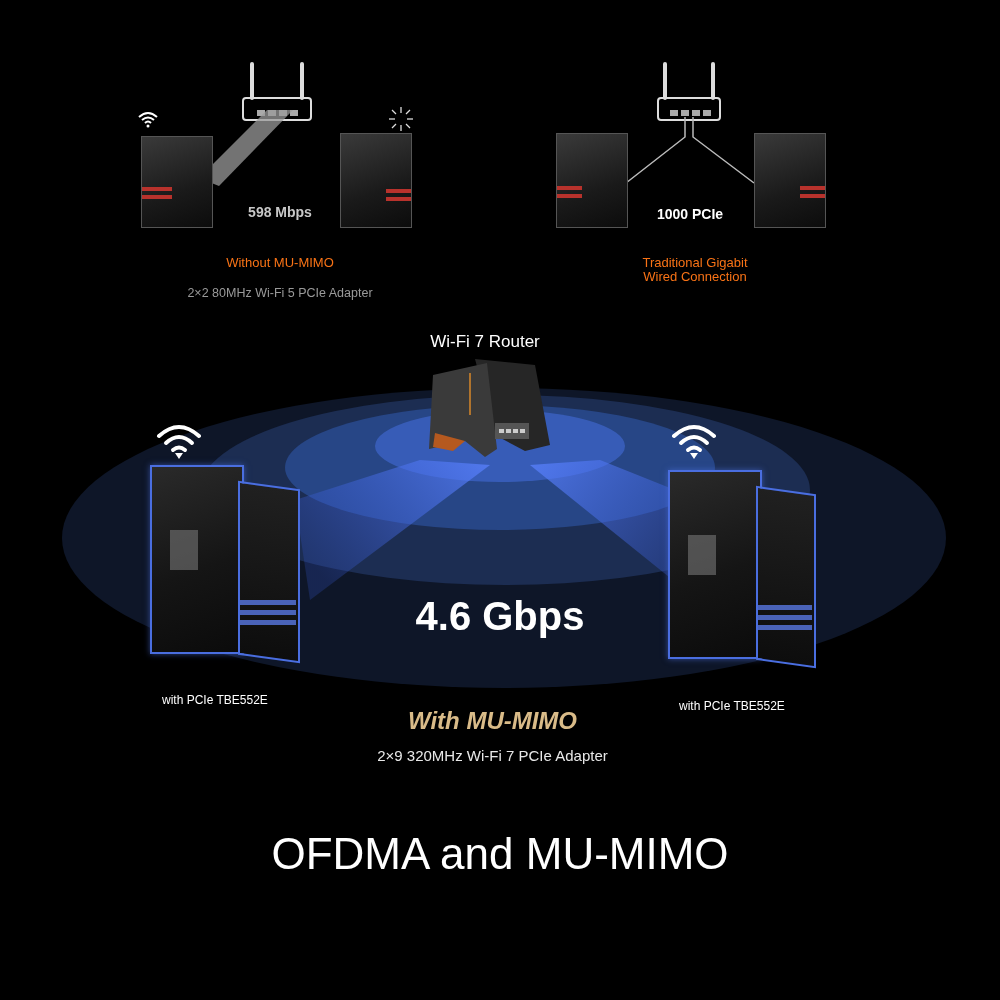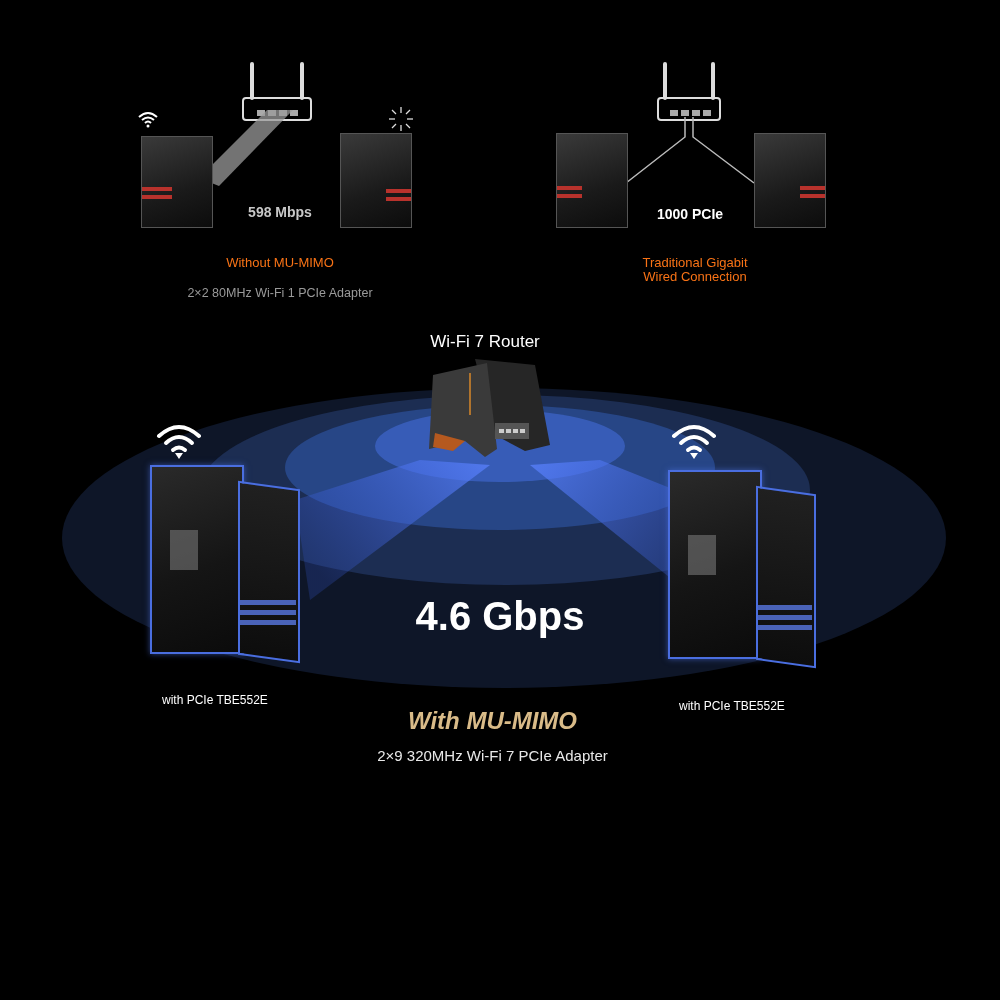--- a/index.html
+++ b/index.html
@@ -91,21 +91,21 @@
   <div class="small-pc" style="left:141px;top:136px;width:70px;height:90px">
     <div class="red-stripe" style="left:0;top:50px;width:30px"></div>
     <div class="red-stripe" style="left:0;top:58px;width:30px"></div>
   </div>
   <div class="small-pc" style="left:340px;top:133px;width:70px;height:93px">
     <div class="red-stripe" style="right:0;top:55px;width:25px"></div>
     <div class="red-stripe" style="right:0;top:63px;width:25px"></div>
   </div>
   <div class="abs speed-small center-text" style="left:230px;top:204px;width:100px">598 Mbps</div>
   <div class="abs panel-title center-text" style="left:130px;top:248px;width:300px">Without MU-MIMO</div>
-  <div class="abs panel-sub center-text" style="left:130px;top:286px;width:300px">2×2 80MHz Wi-Fi 1 PCIe Adapter</div>
+  <div class="abs panel-sub center-text" style="left:130px;top:286px;width:300px">2×2 80MHz Wi-Fi 5 PCIe Adapter</div>
 </div>
 
 <div>
   <svg class="abs" style="left:655px;top:58px" width="68" height="66">
     <rect x="3" y="40" width="62" height="22" rx="3" fill="none" stroke="#ddd" stroke-width="2"></rect>
     <line x1="10" y1="40" x2="10" y2="6" stroke="#ddd" stroke-width="4" stroke-linecap="round"></line>
     <line x1="58" y1="40" x2="58" y2="6" stroke="#ddd" stroke-width="4" stroke-linecap="round"></line>
     <rect x="15" y="52" width="8" height="6" fill="#aaa"></rect>
       <rect x="26" y="52" width="8" height="6" fill="#aaa"></rect>
     <rect x="37" y="52" width="8" height="6" fill="#aaa"></rect>
@@ -195,13 +195,14 @@
   </div>
 
   <div class="abs big-speed center-text" style="left:350px;top:594px;width:300px">4.6 Gbps</div>
   <div class="abs pc-label" style="left:162px;top:663px">with PCIe TBE552E</div>
   <div class="abs pc-label" style="left:679px;top:669px">with PCIe TBE552E</div>
   <div class="abs gold-title center-text" style="left:300px;top:707px;width:385px">With MU-MIMO</div>
   <div class="abs gold-sub center-text" style="left:300px;top:747px;width:385px">2×9 320MHz Wi-Fi 7 PCIe Adapter</div>
 </div>
 
 <div class="abs center-text" style="left:0;top:827px;width:1000px">
+  <div class="headline">OFDMA and MU-MIMO</div>
 </div>
 
 </body></html>

